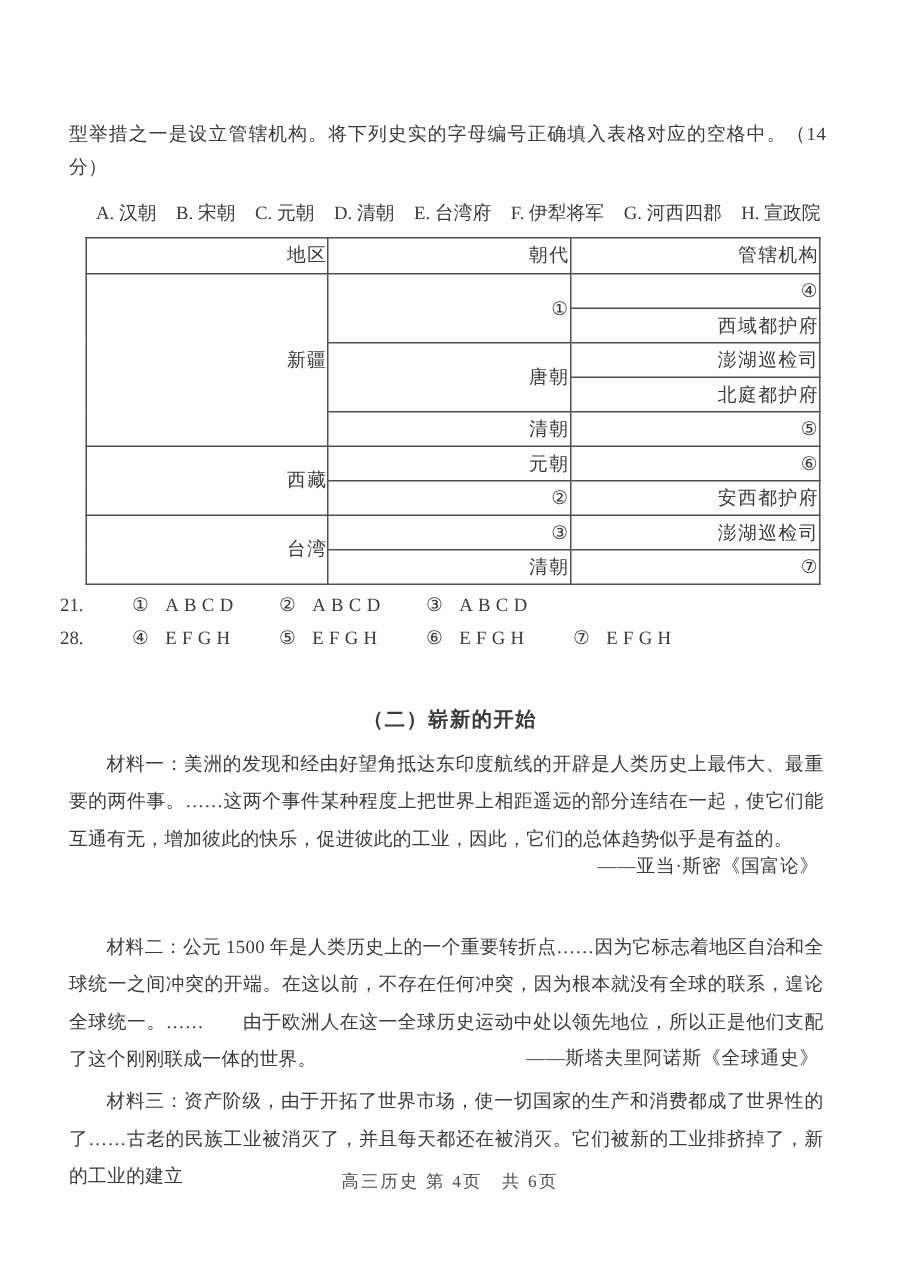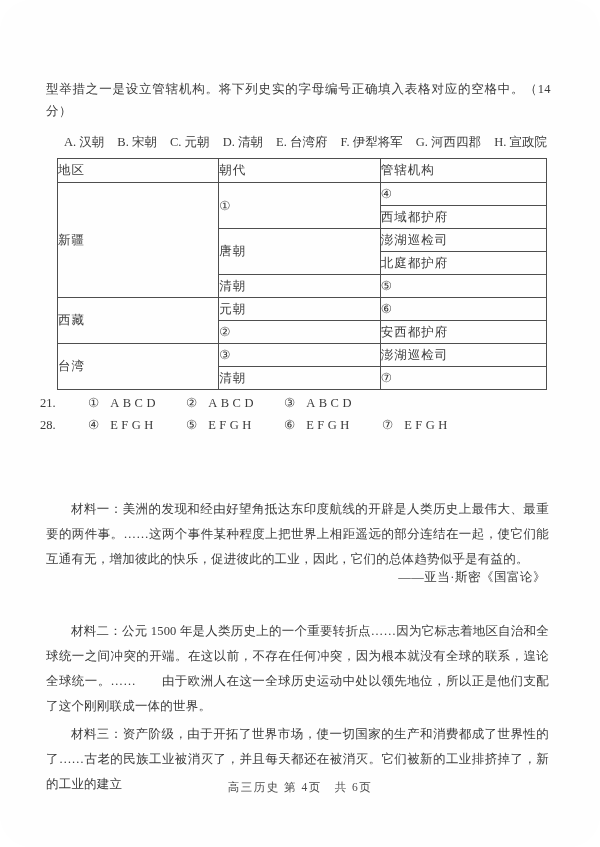--- a/index.html
+++ b/index.html
@@ -42,21 +42,21 @@
     left: 57px;
     top: 158px;
     width: 490px;
     border-collapse: collapse;
     table-layout: fixed;
     font-size: 12.5px;
     color: #3a3a3a;
   }
   .answer-table th, .answer-table td {
     border: 1px solid #4e4e4e;
-    text-align: left;
+    text-align: right;
     vertical-align: middle;
     font-weight: normal;
     padding: 0;
     letter-spacing: 1px;
   }
   .answer-table thead th { height: 24px; }
   .answer-table tbody td { height: 23px; }
   .q-block {
     position: absolute;
     left: 40px;
@@ -218,23 +218,25 @@
         <span class="q-circ">⑥</span>
         <span class="q-choices">EFGH</span>
       </span>
       <span class="q-item">
         <span class="q-circ">⑦</span>
         <span class="q-choices">EFGH</span>
       </span>
     </div>
   </div>
 
+  <h3 class="section-title">（二）崭新的开始</h3>
 
   <p class="material material-1">材料一：美洲的发现和经由好望角抵达东印度航线的开辟是人类历史上最伟大、最重要的两件事。……这两个事件某种程度上把世界上相距遥远的部分连结在一起，使它们能互通有无，增加彼此的快乐，促进彼此的工业，因此，它们的总体趋势似乎是有益的。</p>
   <p class="attribution attribution-1">——亚当·斯密《国富论》</p>
 
   <p class="material material-2">材料二：公元 1500 年是人类历史上的一个重要转折点……因为它标志着地区自治和全球统一之间冲突的开端。在这以前，不存在任何冲突，因为根本就没有全球的联系，遑论全球统一。……　　由于欧洲人在这一全球历史运动中处以领先地位，所以正是他们支配了这个刚刚联成一体的世界。</p>
+  <p class="attribution attribution-2">——斯塔夫里阿诺斯《全球通史》</p>
 
   <p class="material material-3">材料三：资产阶级，由于开拓了世界市场，使一切国家的生产和消费都成了世界性的了……古老的民族工业被消灭了，并且每天都还在被消灭。它们被新的工业排挤掉了，新的工业的建立</p>
 
   <div class="page-footer">高三历史 第 4页　共 6页</div>
 
 </div>
 
 </body></html>

